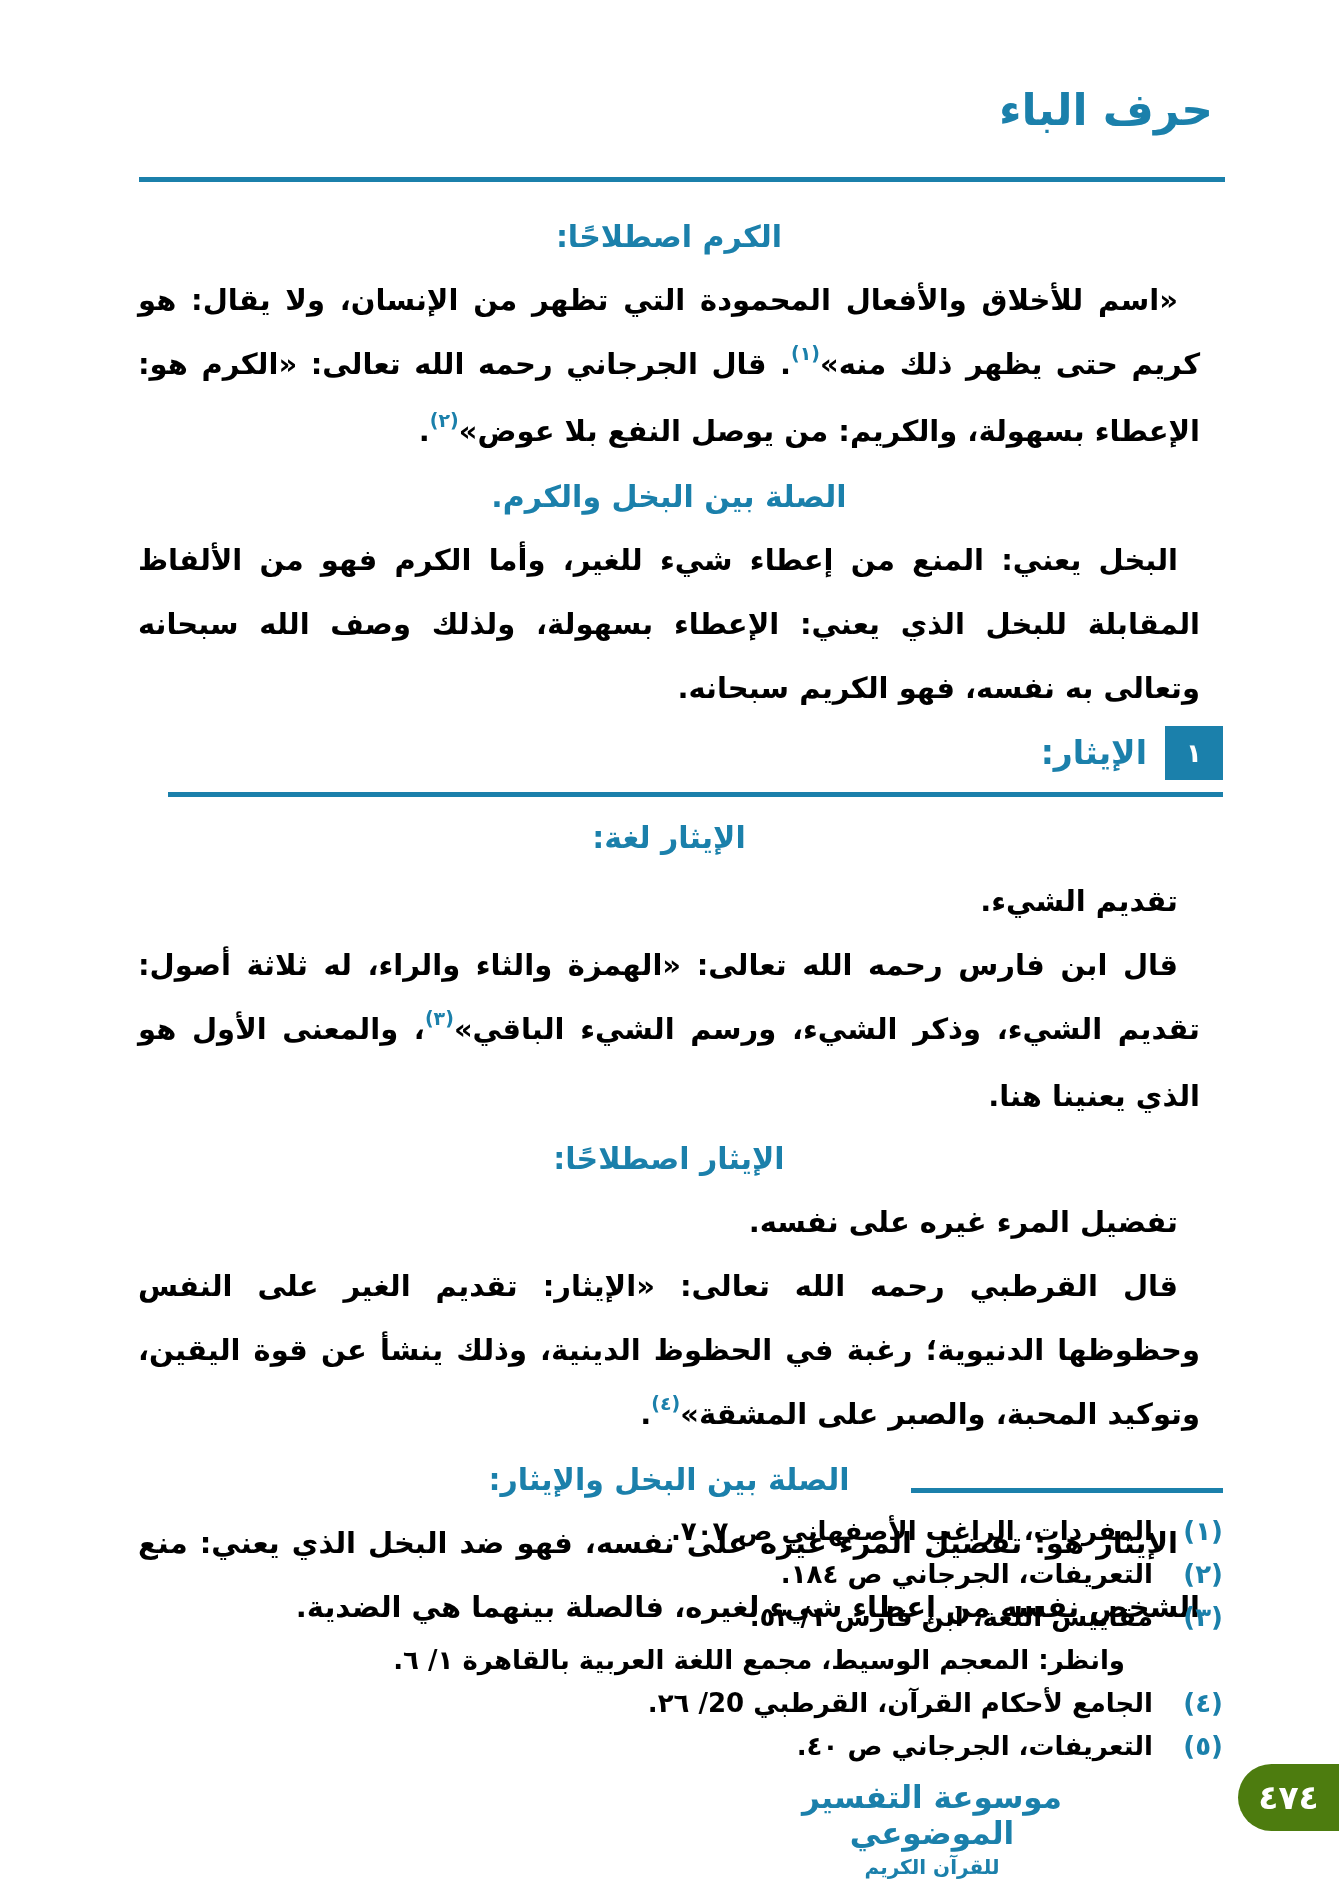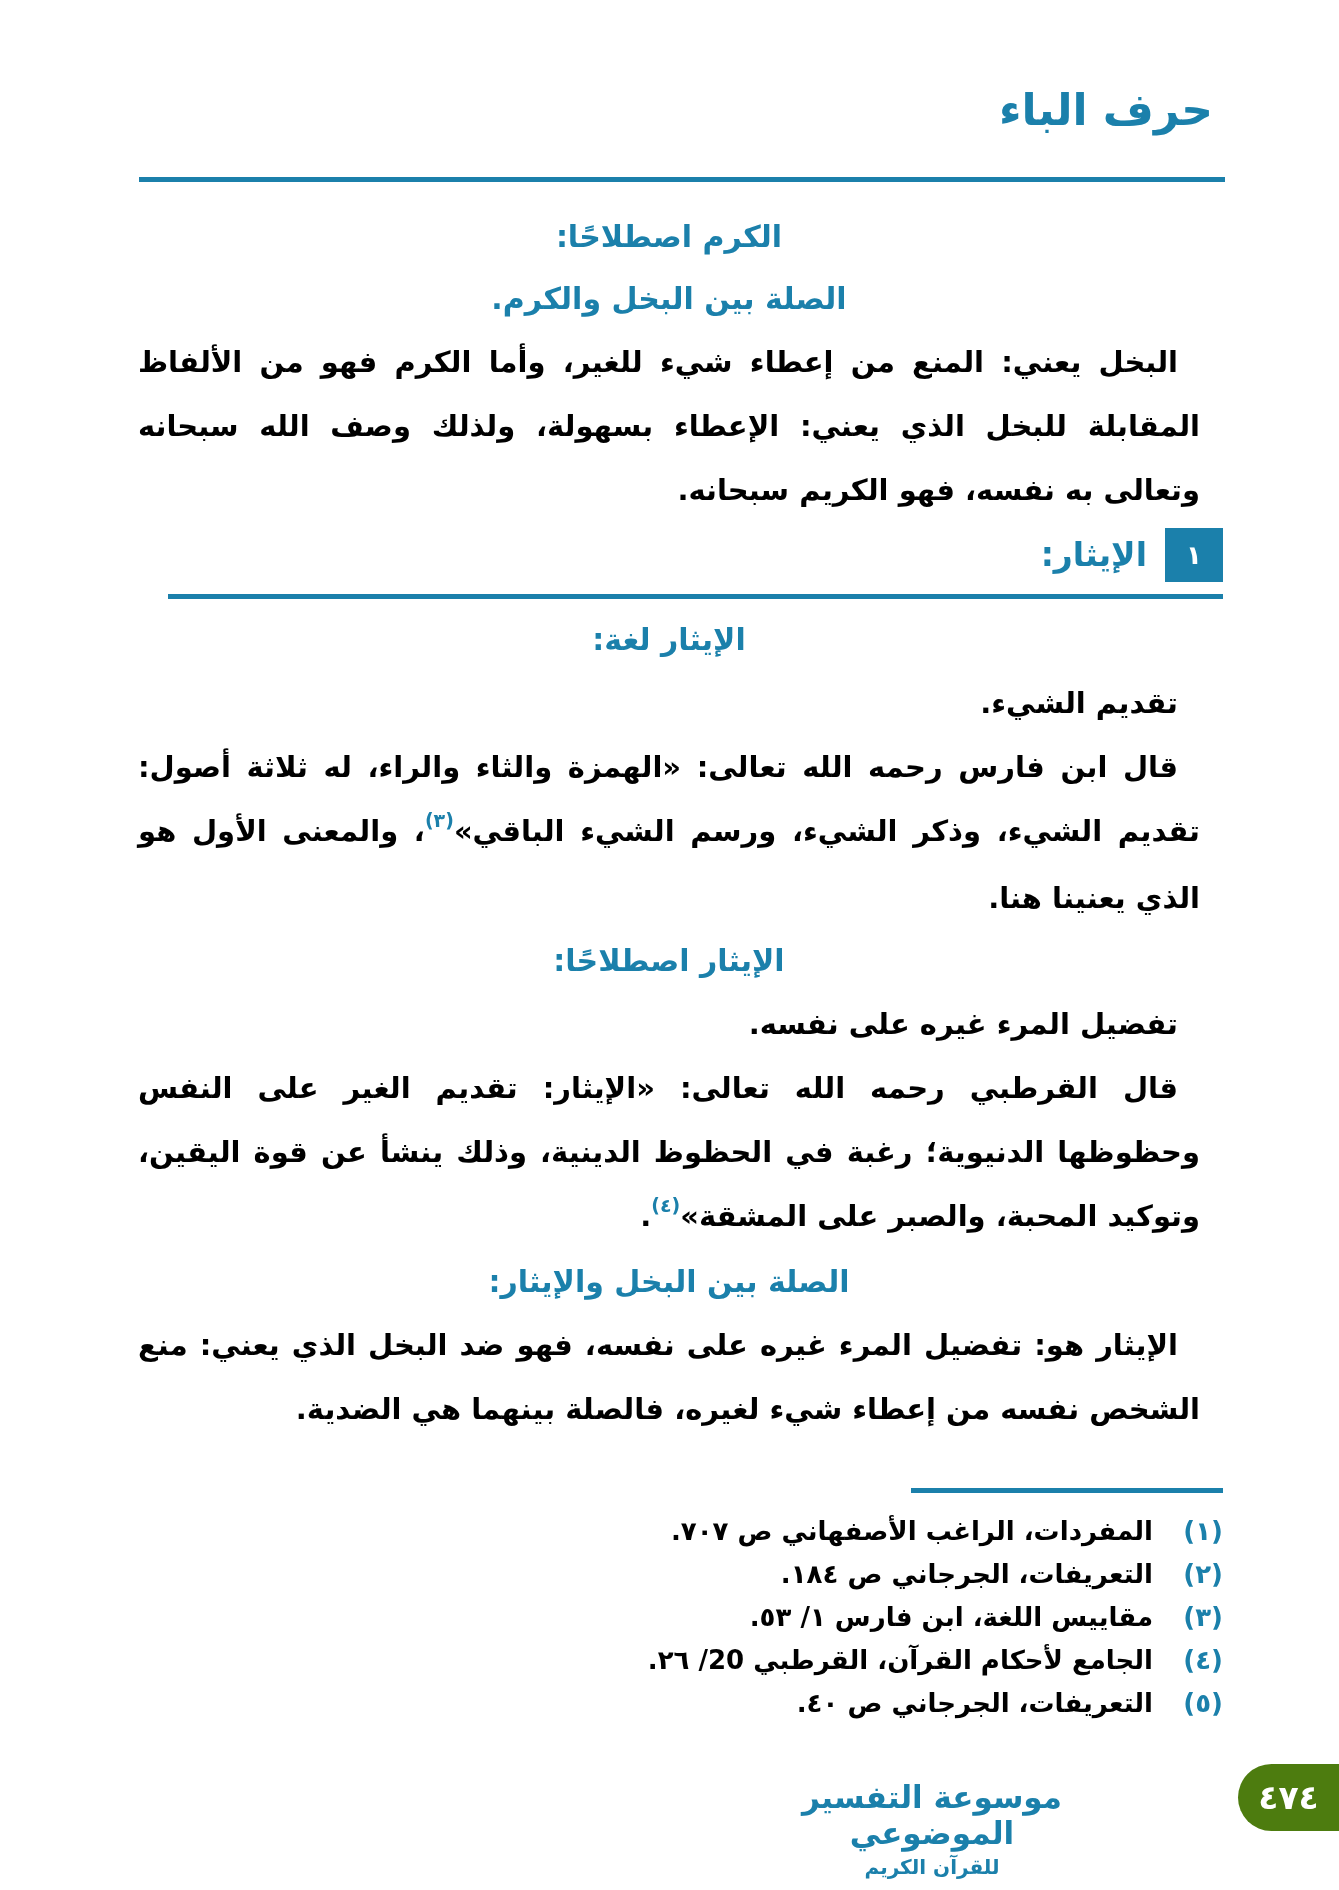--- a/index.html
+++ b/index.html
@@ -142,20 +142,21 @@
 
 <div class="page">
 
   <div class="chapter-title">حرف الباء</div>
   <div class="header-rule"></div>
 
   <div class="content">
 
     <h3 class="blue-head">الكرم اصطلاحًا:</h3>
 
+    <p><span>«اسم للأخلاق والأفعال المحمودة التي تظهر من الإنسان، ولا يقال: هو كريم حتى يظهر ذلك منه»</span><span class="ref">(١)</span><span>. قال الجرجاني رحمه الله تعالى: «الكرم هو: الإعطاء بسهولة، والكريم: من يوصل النفع بلا عوض»</span><span class="ref">(٢)</span><span>.</span></p>
 
     <h3 class="blue-head">الصلة بين البخل والكرم.</h3>
 
     <p>البخل يعني: المنع من إعطاء شيء للغير، وأما الكرم فهو من الألفاظ المقابلة للبخل الذي يعني: الإعطاء بسهولة، ولذلك وصف الله سبحانه وتعالى به نفسه، فهو الكريم سبحانه.</p>
 
     <div class="section-header">
       <div class="section-num">١</div>
       <div class="section-title">الإيثار:</div>
     </div>
     <div class="section-rule"></div>
@@ -187,20 +188,24 @@
         <span class="fn-text">المفردات، الراغب الأصفهاني ص ٧٠٧.</span>
       </div>
       <div class="fn-row">
         <span class="fn-marker">(٢)</span>
         <span class="fn-text">التعريفات، الجرجاني ص ١٨٤.</span>
       </div>
       <div class="fn-row">
         <span class="fn-marker">(٣)</span>
         <span class="fn-text">مقاييس اللغة، ابن فارس ١/ ٥٣.</span>
       </div>
+      <div class="fn-row cont">
+        <span class="fn-marker"></span>
+        <span class="fn-text">وانظر: المعجم الوسيط، مجمع اللغة العربية بالقاهرة ١/ ٦.</span>
+      </div>
       <div class="fn-row">
         <span class="fn-marker">(٤)</span>
         <span class="fn-text">الجامع لأحكام القرآن، القرطبي 20/ ٢٦.</span>
       </div>
       <div class="fn-row">
         <span class="fn-marker">(٥)</span>
         <span class="fn-text">التعريفات، الجرجاني ص ٤٠.</span>
       </div>
     </div>
   </div>

